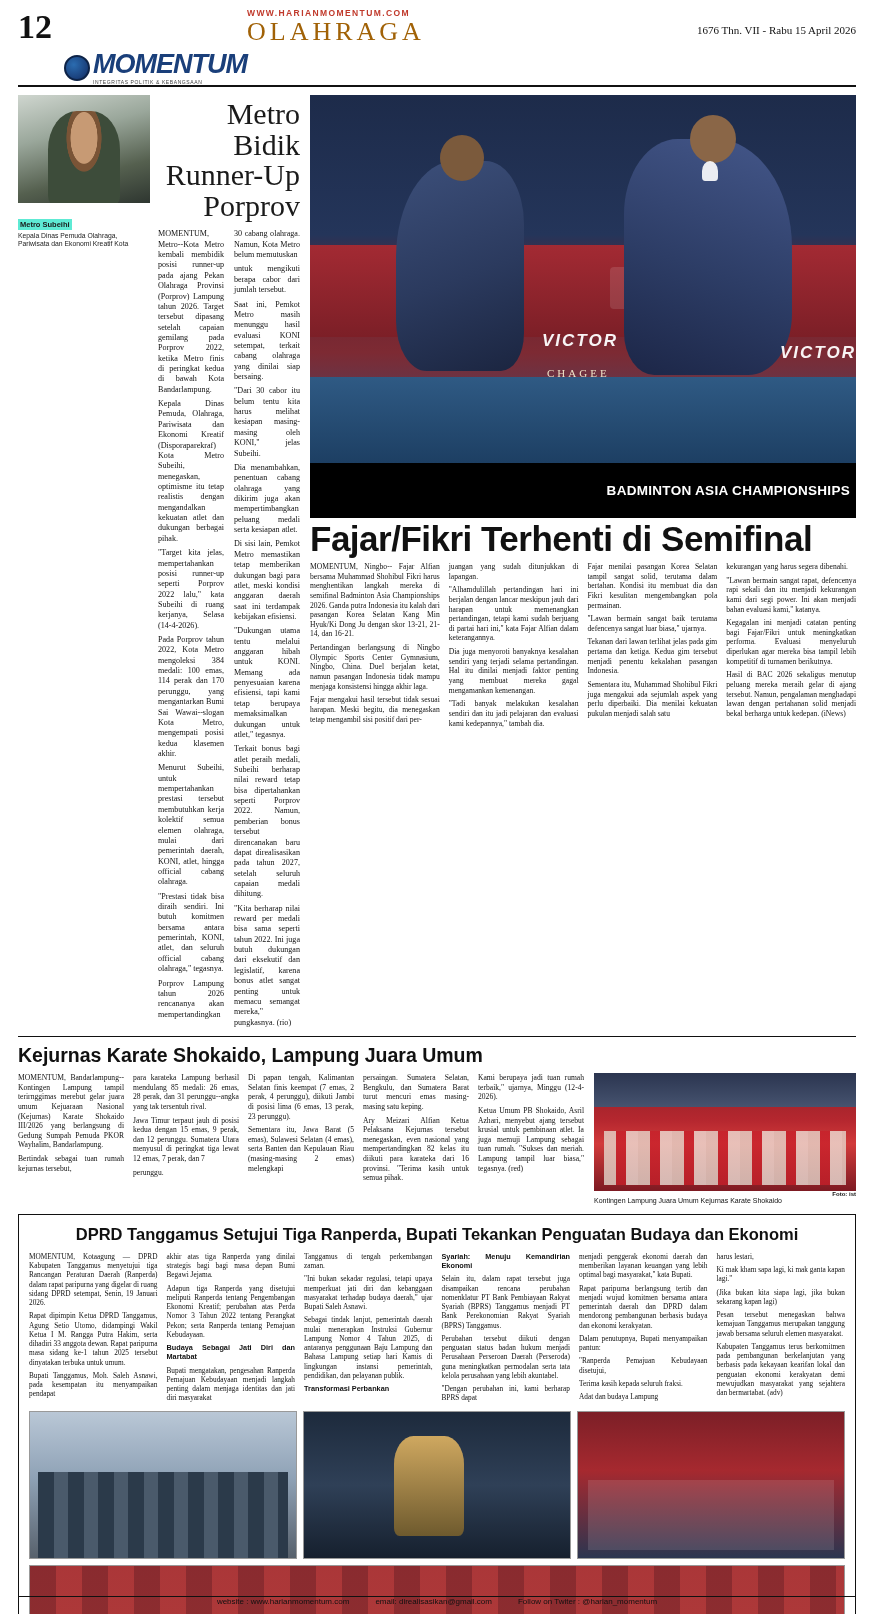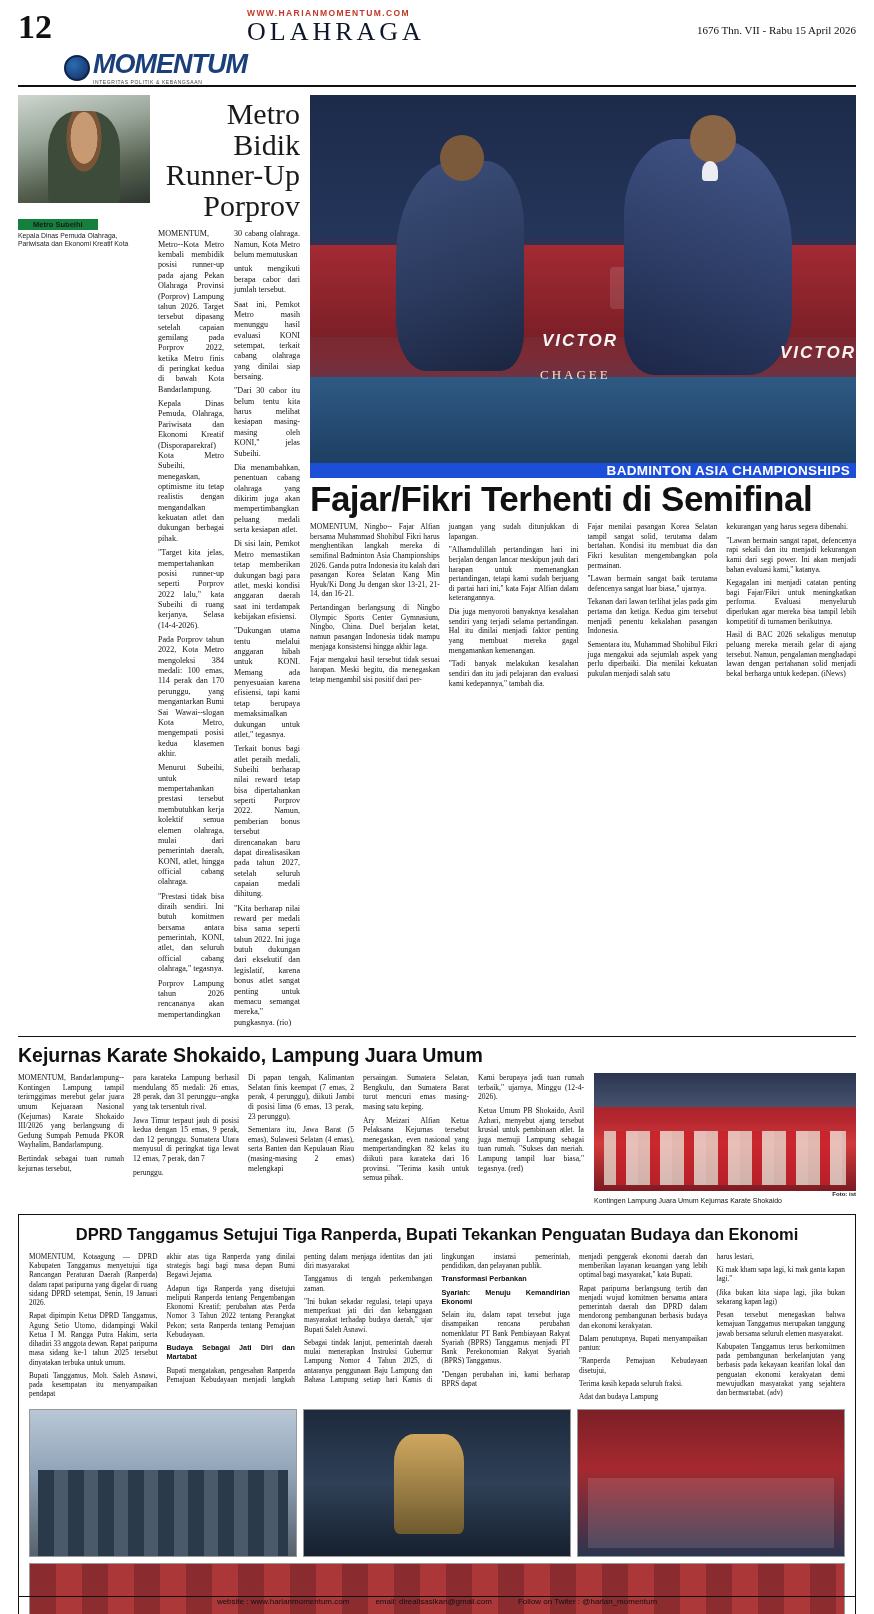--- a/index.html
+++ b/index.html
@@ -19,67 +19,67 @@
   .mh-logo { display:flex; align-items:center; margin-left:4px;margin-top:41px; }
   .mh-logo .mlogo {
     width:26px;height:26px;border-radius:50%;
     background:radial-gradient(circle at 35% 35%, #2b6cb0 0%, #1a3f7a 70%, #0d2347 100%);
     border:2px solid #0d2347; margin-right:3px;
   }
   .mh-word { font-family:"Liberation Sans",sans-serif; font-weight:bold; font-style:italic; font-size:27px; letter-spacing:-1px; color:#1a3f7a; line-height:1; }
   .mh-sub { font-family:"Liberation Sans",sans-serif; font-size:5px; letter-spacing:.6px; color:#444; margin-top:1px; }
   .mh-center { flex:1; margin-top:-2px; }
   .mh-url { font-family:"Liberation Sans",sans-serif; font-size:8.5px; font-weight:bold; letter-spacing:1.4px; color:#c0392b; }
-  .mh-section { font-family:"Liberation Serif",serif; font-size:26px; letter-spacing:4px; color:#0f172a; line-height:1.05; }
+  .mh-section { font-family:"Liberation Serif",serif; font-size:26px; letter-spacing:4px; color:#a16207; line-height:1.05; }
   .mh-right { font-family:"Liberation Serif",serif; font-size:11px; text-align:right; padding-top:14px; white-space:nowrap; }
 
   
   .top { display:flex; margin-top:8px; }
   .top-left { width:292px; padding-right:10px; }
   .portrait-wrap { position:relative; width:132px; float:left; margin:0 8px 4px 0; }
   .portrait {
     width:132px; height:108px;
     background:linear-gradient(165deg,#cfd6cf 0%,#9aa79b 35%,#55604f 70%,#2e3630 100%);
     position:relative; overflow:hidden;
   }
   .portrait:after{
     content:""; position:absolute; left:30px; top:16px; width:72px; height:96px;
     background:radial-gradient(ellipse at 50% 28%, #c79a74 0 26%, #7a5436 27% 34%, #3d4c3a 35% 100%);
     border-radius:40% 40% 12% 12%;
   }
-  .cap-name { background:#15803d; color:#1a1a1a; font-family:"Liberation Sans",sans-serif; font-size:7.5px; font-weight:bold; padding:1px 15px; display:inline-block;margin-top:16px; }
+  .cap-name { background:#5eead4; color:#1a1a1a; font-family:"Liberation Sans",sans-serif; font-size:7.5px; font-weight:bold; padding:1px 2px; display:inline-block;margin-top:16px; }
   .cap-role { font-family:"Liberation Sans",sans-serif; font-size:6.8px; line-height:1.25; color:#222; margin-top:1px; }
   .headline-1 { font-family:"Liberation Serif",serif; font-size:30px; line-height:1.02; color:#1a1a1a; text-align:right; margin-top:4px; }
   .body-cols-2 { column-count:2; column-gap:10px; margin-top:8px; font-size:8.1px; line-height:1.28; text-align:justify; }
   .body-cols-2 p { margin:0 0 4px 0; }
 
   
   .top-right { width:546px; }
   .bad-photo {
     width:100%; height:368px; position:relative; overflow:hidden;
     background:linear-gradient(180deg,#1d2b4a 0%, #24355a 38%, #6a2230 52%, #7d2a33 70%, #35507a 100%);
   }
   .bad-photo .court { position:absolute; left:0; right:0; bottom:0; height:86px; background:linear-gradient(180deg,#2f5a84,#1d3f63); }
   .bad-photo .board { position:absolute; left:0; right:0; top:150px; height:92px; background:linear-gradient(180deg,#a32a33,#7c1f27); }
   .bad-photo .board:after{content:"";position:absolute;left:300px;top:22px;width:140px;height:42px;background:rgba(255,255,255,.12);border-radius:4px;}
   .bad-photo .victor1,.bad-photo .victor2{ position:absolute; color:#fff; font-family:"Liberation Sans",sans-serif; font-weight:bold; font-style:italic; font-size:17px; letter-spacing:2px; opacity:.95;}
   .bad-photo .victor1{ left:232px; top:236px;}
   .bad-photo .victor2{ left:470px; top:248px;}
-  .bad-photo .chagee{ position:absolute; left:230px; top:272px; color:#efe3c8; font-family:"Liberation Serif",serif; font-size:13px; letter-spacing:3px;}
+  .bad-photo .chagee{ position:absolute; left:237px; top:272px; color:#efe3c8; font-family:"Liberation Serif",serif; font-size:11px; letter-spacing:3px;}
   .player {position:absolute;}
   .p-left { left:86px; top:66px; width:128px; height:210px;
     background:linear-gradient(160deg,#3c4f7a 0%,#2b3a5e 55%,#1b2540 100%);
     border-radius:46% 30% 18% 24%; }
   .p-left:after{content:"";position:absolute;left:44px;top:-26px;width:44px;height:46px;border-radius:50%;background:#7b5a3c;}
   .p-right { right:64px; top:44px; width:168px; height:236px;
     background:linear-gradient(200deg,#44578a 0%,#2d3d66 55%,#1c2647 100%);
     border-radius:32% 46% 26% 18%; }
   .p-right:after{content:"";position:absolute;right:56px;top:-24px;width:46px;height:48px;border-radius:50%;background:#8a6647;}
   .shuttle{position:absolute;left:392px;top:66px;width:16px;height:20px;background:#fff;border-radius:50% 50% 20% 20%;opacity:.9;}
-  .bad-kicker { background:#1d4ed8; color:#fff; font-family:"Liberation Sans",sans-serif; font-weight:bold; font-size:13.5px; text-align:right; padding:0 6px; letter-spacing:.3px;}
+  .bad-kicker { background:#000000; color:#fff; font-family:"Liberation Sans",sans-serif; font-weight:bold; font-size:13.5px; text-align:right; padding:20px 6px; letter-spacing:.3px;}
   .headline-2 { font-family:"Liberation Sans",sans-serif; font-weight:bold; font-size:35px; line-height:1.0; margin-top:3px; letter-spacing:-.5px;}
   .body-cols-4 { column-count:4; column-gap:9px; margin-top:6px; font-size:7.6px; line-height:1.27; text-align:justify;}
   .body-cols-4 p { margin:0 0 4px 0;}
 
   .rule { border:0; border-top:1.4px solid #111; margin:8px 0 0 0; }
 
   
   .karate-title { font-family:"Liberation Sans",sans-serif; font-weight:bold; font-size:19.5px; margin:7px 0 6px 0;}
   .karate-wrap { display:flex; gap:10px; }
   .karate-cols { flex:1; column-count:5; column-gap:9px; font-size:7.6px; line-height:1.27; text-align:justify;}
@@ -235,20 +235,21 @@
       <p>akhir atas tiga Ranperda yang dinilai strategis bagi bagi masa depan Bumi Begawi Jejama.</p>
       <p>Adapun tiga Ranperda yang disetujui meliputi Ranperda tentang Pengembangan Ekonomi Kreatif; perubahan atas Perda Nomor 3 Tahun 2022 tentang Perangkat Pekon; serta Ranperda tentang Pemajuan Kebudayaan.</p>
       <p class="adv-sub">Budaya Sebagai Jati Diri dan Martabat</p>
       <p>Bupati mengatakan, pengesahan Ranperda Pemajuan Kebudayaan menjadi langkah penting dalam menjaga identitas dan jati diri masyarakat</p>
       <p>Tanggamus di tengah perkembangan zaman.</p>
       <p>"Ini bukan sekadar regulasi, tetapi upaya memperkuat jati diri dan kebanggaan masyarakat terhadap budaya daerah," ujar Bupati Saleh Asnawi.</p>
       <p>Sebagai tindak lanjut, pemerintah daerah mulai menerapkan Instruksi Gubernur Lampung Nomor 4 Tahun 2025, di antaranya penggunaan Baju Lampung dan Bahasa Lampung setiap hari Kamis di lingkungan instansi pemerintah, pendidikan, dan pelayanan publik.</p>
       <p class="adv-sub">Transformasi Perbankan</p>
       <p class="adv-sub">Syariah: Menuju Kemandirian Ekonomi</p>
       <p>Selain itu, dalam rapat tersebut juga disampaikan rencana perubahan nomenklatur PT Bank Pembiayaan Rakyat Syariah (BPRS) Tanggamus menjadi PT Bank Perekonomian Rakyat Syariah (BPRS) Tanggamus.</p>
+      <p>Perubahan tersebut diikuti dengan penguatan status badan hukum menjadi Perusahaan Perseroan Daerah (Perseroda) guna meningkatkan permodalan serta tata kelola perusahaan yang lebih akuntabel.</p>
       <p>"Dengan perubahan ini, kami berharap BPRS dapat</p>
       <p>menjadi penggerak ekonomi daerah dan memberikan layanan keuangan yang lebih optimal bagi masyarakat," kata Bupati.</p>
       <p>Rapat paripurna berlangsung tertib dan menjadi wujud komitmen bersama antara pemerintah daerah dan DPRD dalam mendorong pembangunan berbasis budaya dan ekonomi kerakyatan.</p>
       <p>Dalam penutupnya, Bupati menyampaikan pantun:</p>
       <p>"Ranperda Pemajuan Kebudayaan disetujui,</p>
       <p>Terima kasih kepada seluruh fraksi.</p>
       <p>Adat dan budaya Lampung</p>
       <p>harus lestari,</p>
       <p>Ki mak kham sapa lagi, ki mak ganta kapan lagi."</p>
       <p>(Jika bukan kita siapa lagi, jika bukan sekarang kapan lagi)</p>

